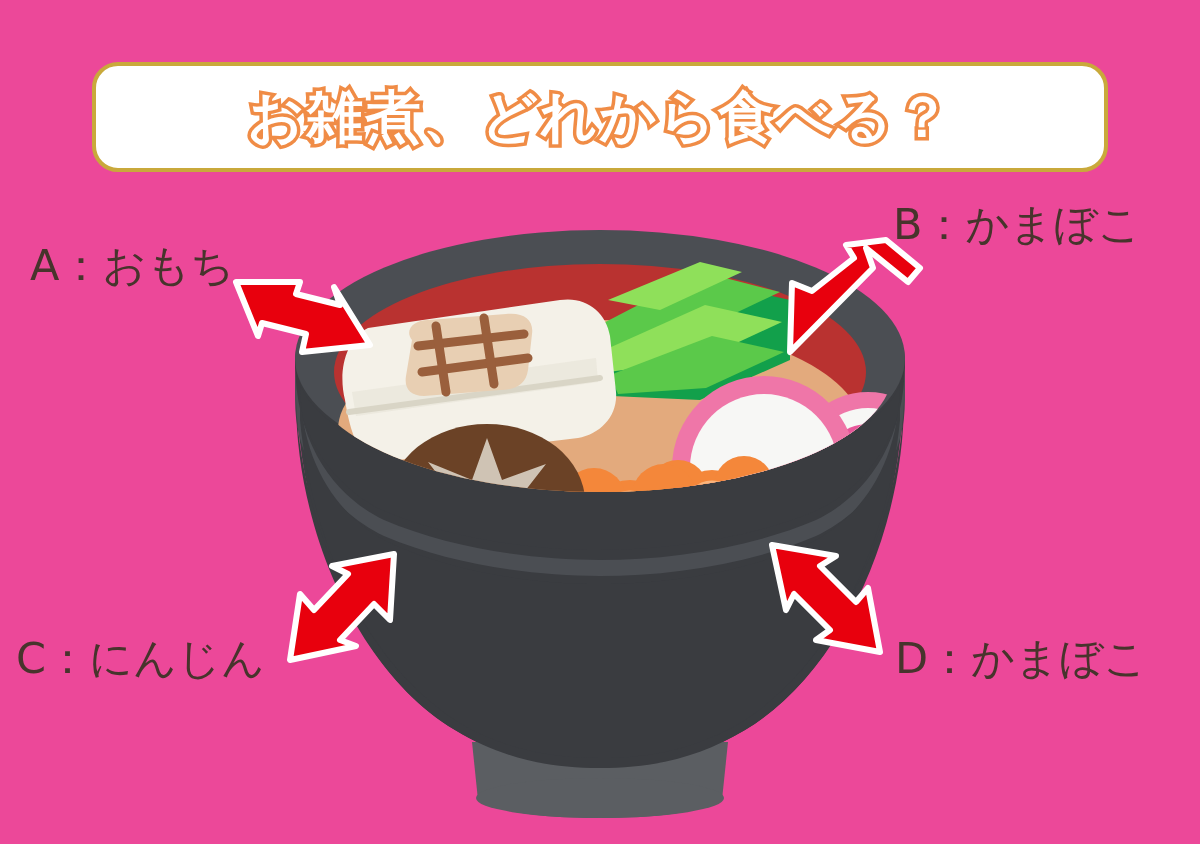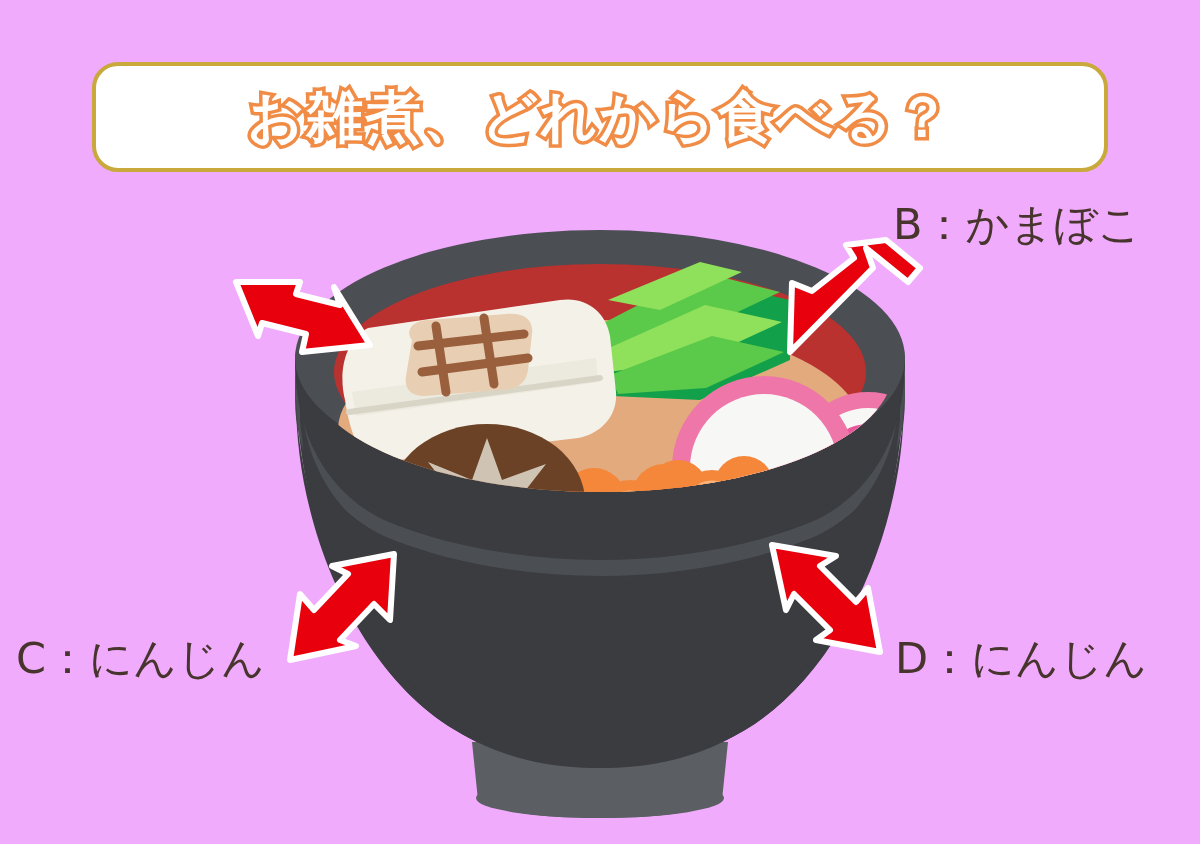--- a/index.html
+++ b/index.html
@@ -77,21 +77,21 @@
     position: absolute;
     left: 0;
     top: 0;
     width: 1200px;
     height: 844px;
   }
 </style>
 </head>
 <body style="background: rgb(244, 236, 200);">
 
-<div id="stage" style="background: #f0abfc;">
+<div id="stage" style="background: #ec4899;">
 
   <svg id="bowl-illustration" viewBox="0 0 1200 844" xmlns="http://www.w3.org/2000/svg">
     <defs>
       <clipPath id="clip-bowl-inside">
         <ellipse cx="600" cy="370" rx="293" ry="122"></ellipse>
       </clipPath>
       <clipPath id="clip-bowl-body">
         <path d="M 302 368
                  C 302 520 360 660 455 718
                  C 500 745 545 755 600 755
@@ -303,17 +303,18 @@
                L 794 594
                L 786 610
                L 772 545 Z" fill="#e8000d" stroke="#ffffff" stroke-width="6" stroke-linejoin="round"></path>
     </g>
   </svg>
 
   <div id="title-banner" style="border-color: rgb(201, 169, 59); background: rgb(255, 255, 255);">
     <span id="title-text" style="color: rgb(255, 255, 255); -webkit-text-stroke: 7px rgb(240, 140, 70);">お雑煮、どれから食べる？</span>
   </div>
 
+  <div class="opt-label" id="label-a" style="color: rgb(71, 52, 44);">A：おもち</div>
   <div class="opt-label" id="label-b" style="color: rgb(71, 52, 44);">B：かまぼこ</div>
   <div class="opt-label" id="label-c" style="color: rgb(71, 52, 44);">C：にんじん</div>
-  <div class="opt-label" id="label-d" style="color: rgb(71, 52, 44);">D：にんじん</div>
+  <div class="opt-label" id="label-d" style="color: rgb(71, 52, 44);">D：かまぼこ</div>
 
 </div>
 
 </body></html>

